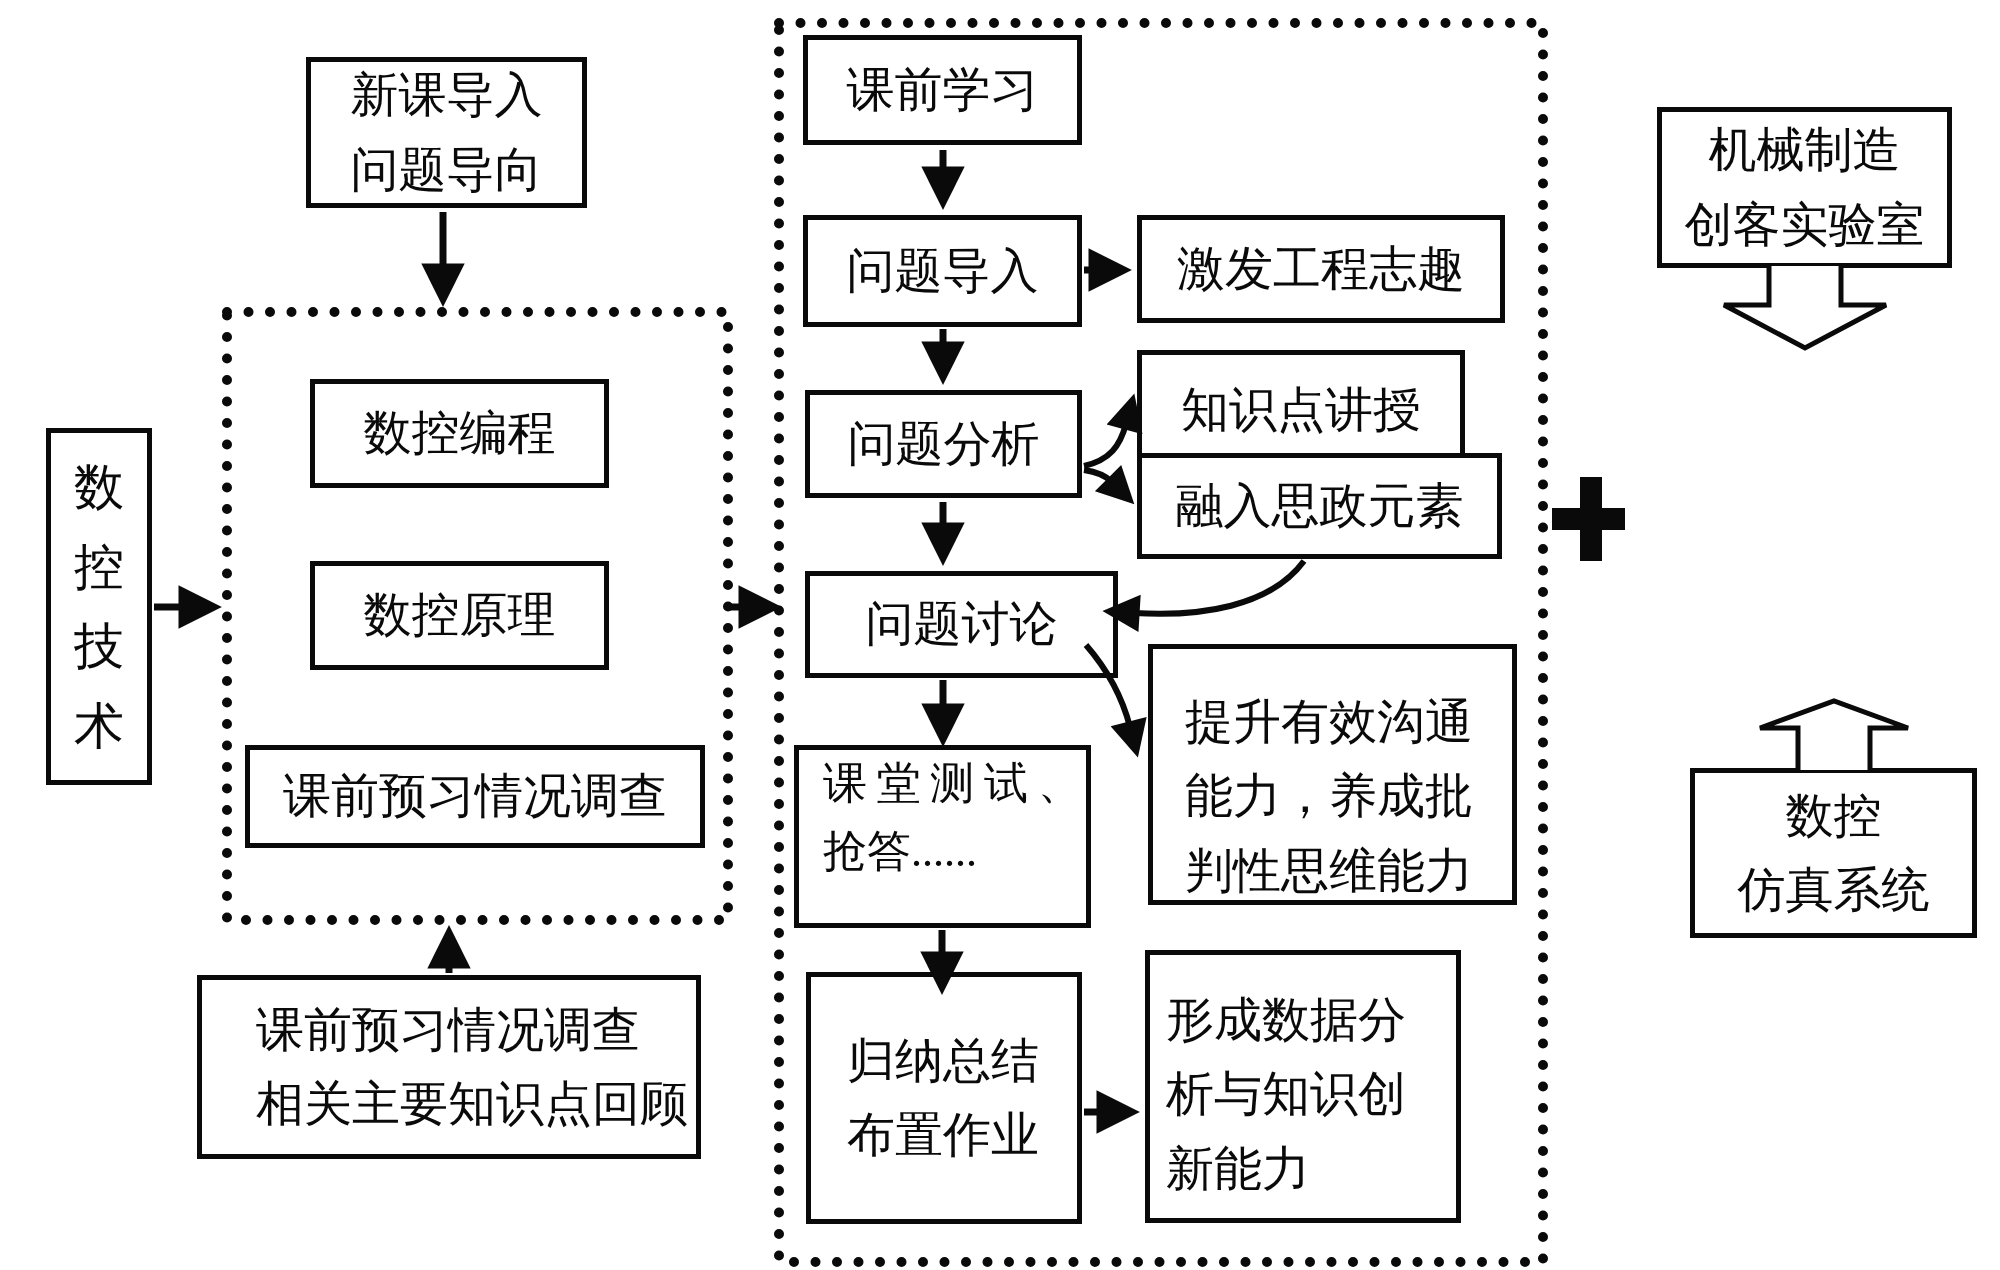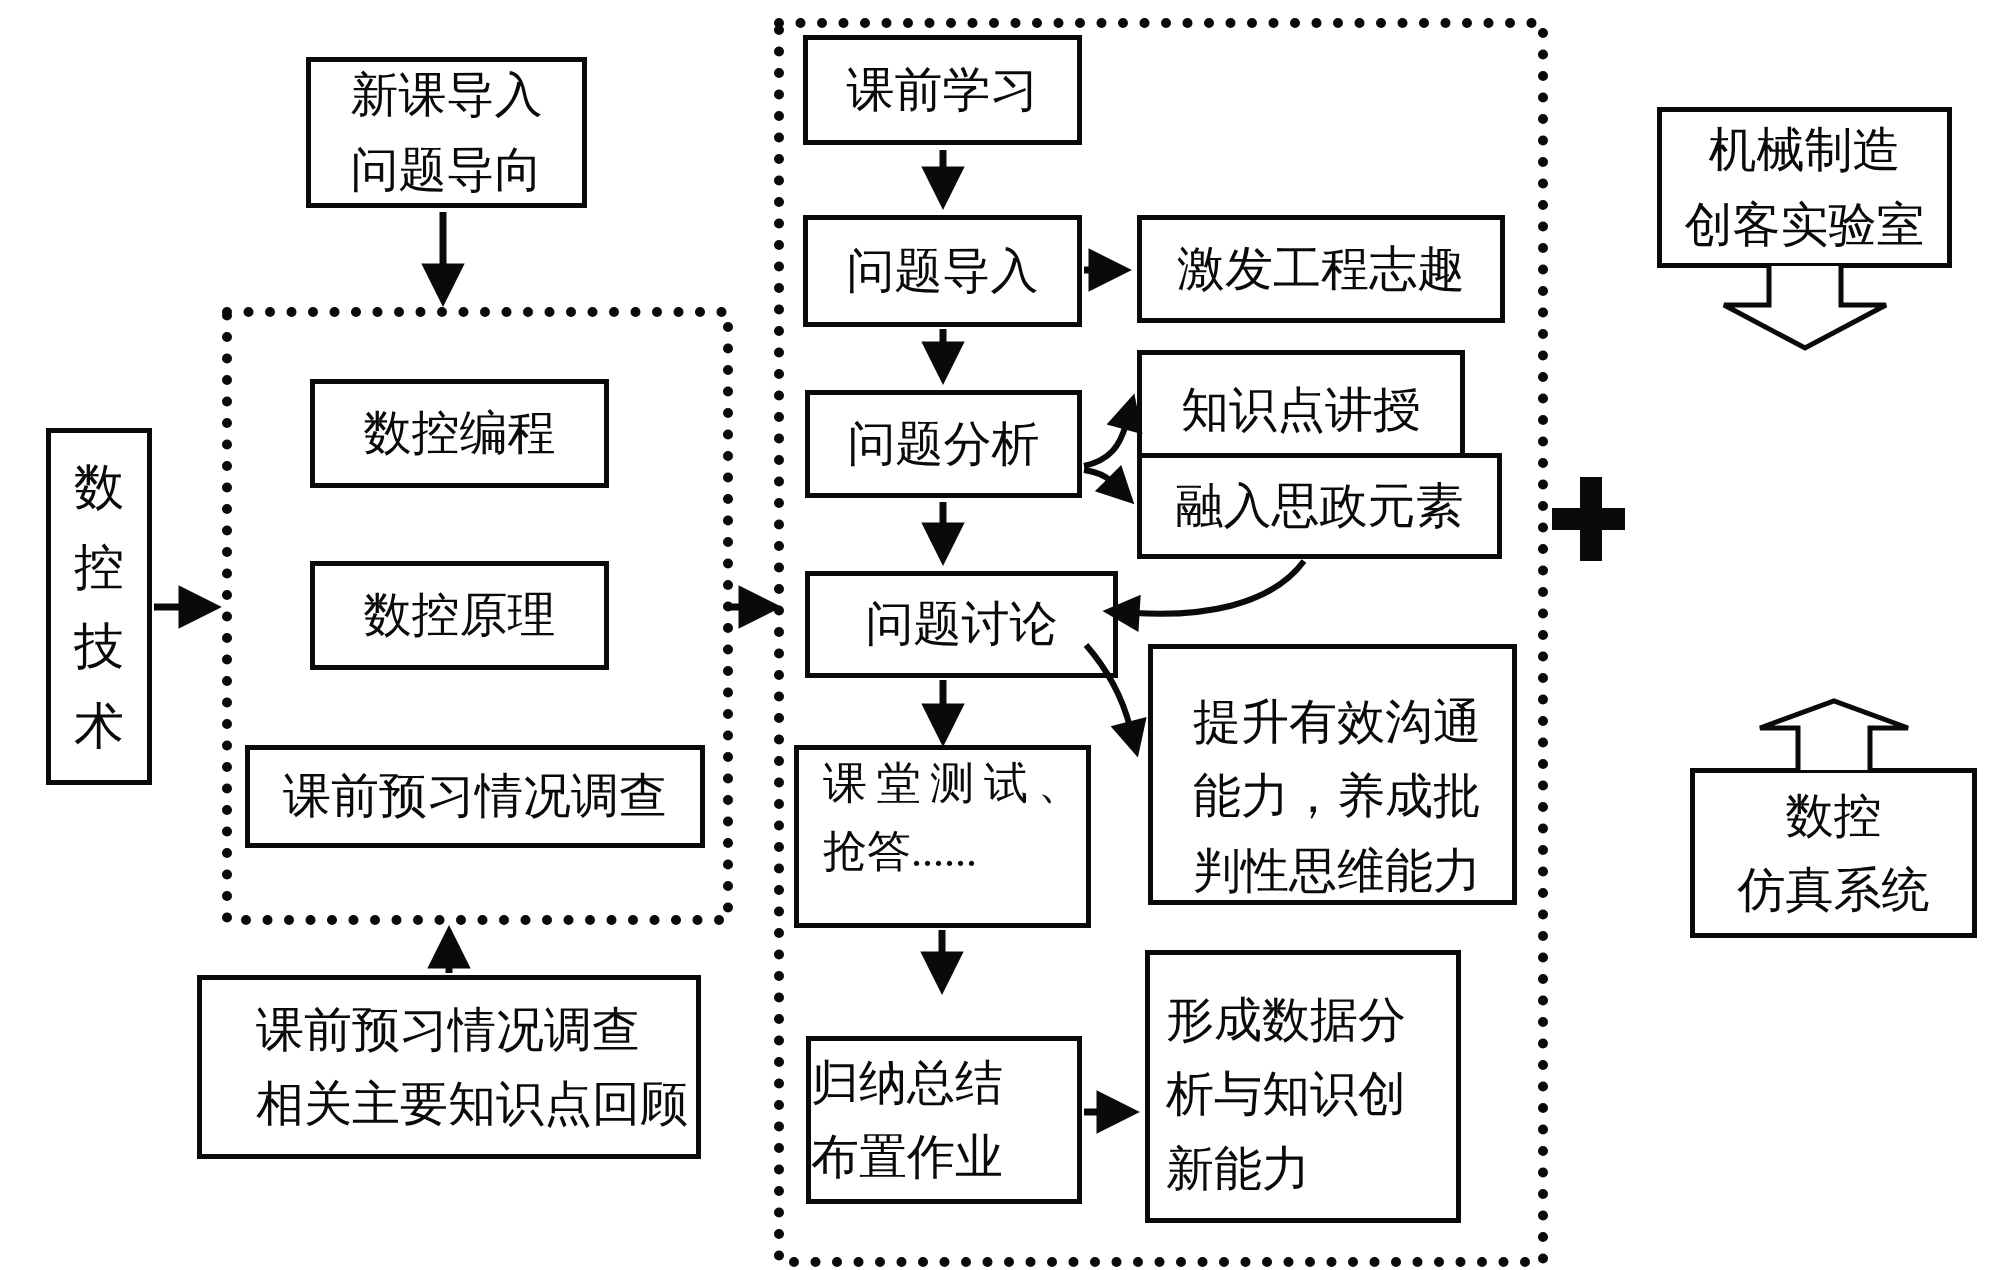--- a/index.html
+++ b/index.html
@@ -110,32 +110,32 @@
   </div>
 
   <div class="box" style="left:765px;top:390px;width:277px;height:108px">
     <span class="ln">问题分析</span>
   </div>
 
   <div class="box" style="left:765px;top:571px;width:313px;height:107px">
     <span class="ln">问题讨论</span>
   </div>
 
-  <div class="box align-left" style="left:1108px;top:644px;width:369px;height:261px;padding-left:40px;justify-content:flex-start;padding-top:36px">
+  <div class="box align-left" style="left:1108px;top:644px;width:369px;height:261px;padding-left:32px;justify-content:flex-start;padding-top:36px">
     <span class="ln">提升有效沟通</span>
     <span class="ln">能力，养成批</span>
     <span class="ln">判性思维能力</span>
   </div>
 
   <div class="box align-left f44" style="left:754px;top:745px;width:297px;height:183px;padding-left:24px;justify-content:flex-start;">
     <span class="ln spaced">课堂测试、</span>
     <span class="ln">抢答......</span>
   </div>
 
-  <div class="box align-left" style="left:766px;top:1036px;width:276px;height:168px;">
+  <div class="box align-left" style="left:766px;top:972px;width:276px;height:252px;padding-left:36px">
     <span class="ln">归纳总结</span>
     <span class="ln">布置作业</span>
   </div>
 
   <div class="box align-left" style="left:1105px;top:950px;width:316px;height:273px;padding-left:16px;justify-content:flex-start;padding-top:28px">
     <span class="ln">形成数据分</span>
     <span class="ln">析与知识创</span>
     <span class="ln">新能力</span>
   </div>
 

